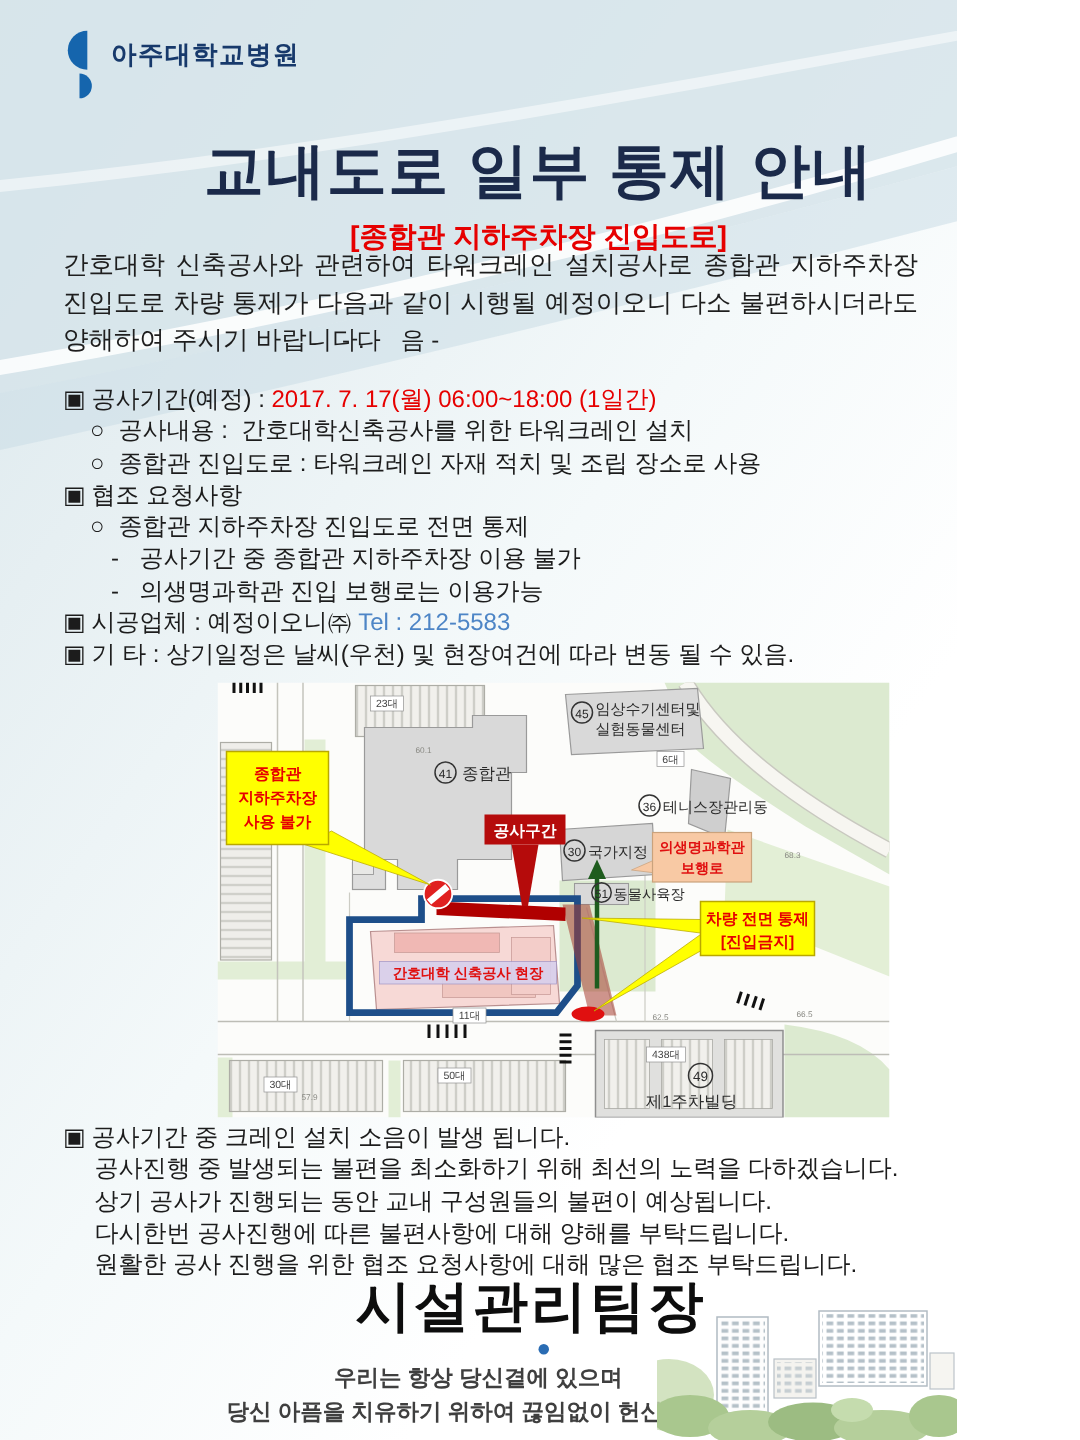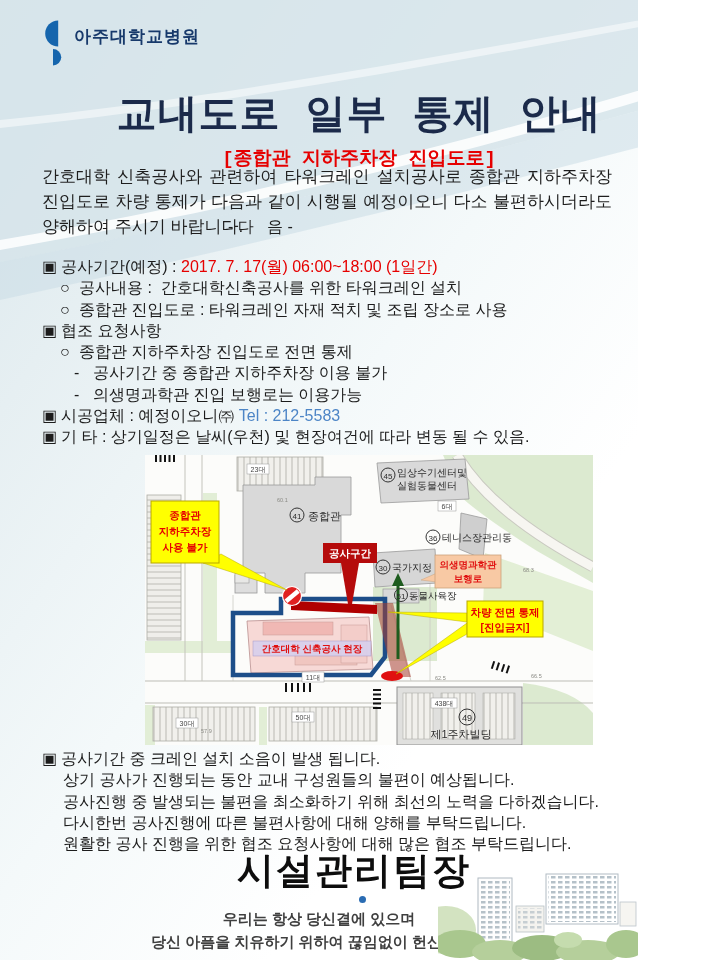--- a/index.html
+++ b/index.html
@@ -2,21 +2,21 @@
 <html><head>
 <meta charset="utf-8">
 <style>
   html,body{margin:0;padding:0;}
   body{width:720px;height:960px;font-family:"Liberation Sans",sans-serif;}
   .page{position:relative;width:638px;height:960px;overflow:hidden;
         background:linear-gradient(125deg,#d9e7ec 0%,#e6eff2 22%,#f4f9fa 48%,#ffffff 72%);}
   .waves{position:absolute;top:0;left:0;pointer-events:none;}
   .logo{position:absolute;top:16px;left:40px;display:flex;align-items:center;gap:8px;}
   .logo-text{font-size:17px;font-weight:bold;color:#17396b;letter-spacing:1px;margin-top:-14px;}
-  .title-wrap{position:absolute;top:86px;left:80px;right:0;text-align:center;font-family:Liberation Mono, monospace;}
+  .title-wrap{position:absolute;top:86px;left:80px;right:0;text-align:center;}
   .main-title{font-size:40px;font-weight:bold;color:#1b2a4a;letter-spacing:1px;white-space:pre;}
   .sub-title{font-size:19px;font-weight:bold;color:#e60000;margin-top:4px;white-space:pre;}
   .intro{position:absolute;top:164px;left:42px;right:26px;font-size:17px;line-height:25px;color:#1e1e1e;
          text-align:justify;}
   .divider{position:absolute;top:217px;left:228px;font-size:16px;color:#1e1e1e;white-space:pre;}
   .details{position:absolute;top:256px;left:0;right:0;}
   .dline{font-size:16px;line-height:21.3px;color:#1c1c1c;white-space:pre;}
   .ind0{padding-left:42px;} .ind1{padding-left:60px;} .ind2{padding-left:74px;}
   .mk{display:inline-block;min-width:19px;}
   .red{color:#e60000;}
@@ -233,22 +233,22 @@
       <text x="378" y="117">68.3</text>
       <text x="386" y="223">66.5</text>
       <text x="56" y="278">57.9</text>
       <text x="290" y="225">62.5</text>
     </g>
   </svg>
   </div>
 
   <div class="closing">
     <div class="cline cind0"><span class="mk">▣</span><span>공사기간 중 크레인 설치 소음이 발생 됩니다.</span></div>
+    <div class="cline cind1"><span>공사진행 중 발생되는 불편을 최소화하기 위해 최선의 노력을 다하겠습니다.</span></div>
     <div class="cline cind1"><span>상기 공사가 진행되는 동안 교내 구성원들의 불편이 예상됩니다.</span></div>
-    <div class="cline cind1"><span>공사진행 중 발생되는 불편을 최소화하기 위해 최선의 노력을 다하겠습니다.</span></div>
     <div class="cline cind1"><span>다시한번 공사진행에 따른 불편사항에 대해 양해를 부탁드립니다.</span></div>
     <div class="cline cind1"><span>원활한 공사 진행을 위한 협조 요청사항에 대해 많은 협조 부탁드립니다.</span></div>
   </div>
 
   <div class="sig-wrap">
     <span class="signature">시설관리팀장</span>
   </div>
 
   <div class="blue-dot"></div>
 

